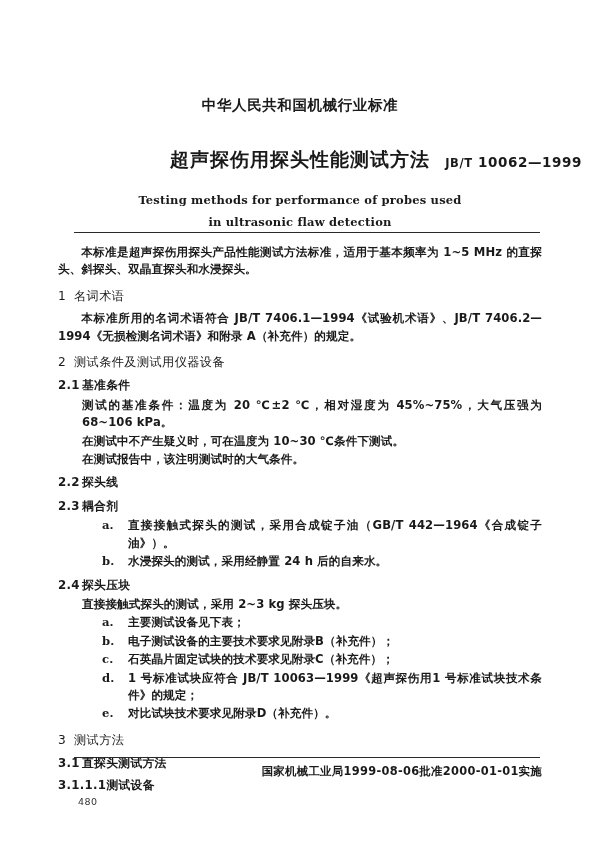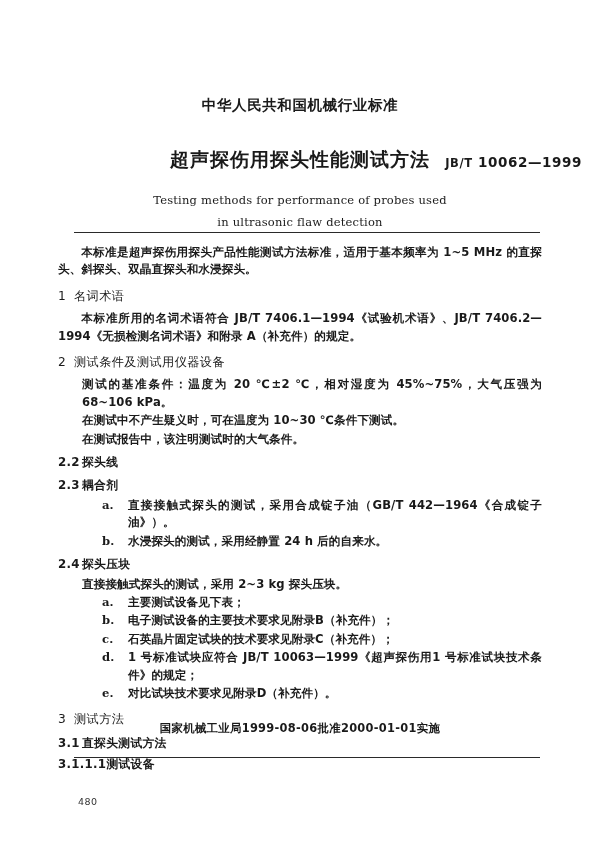--- a/index.html
+++ b/index.html
@@ -58,21 +58,21 @@
     white-space: nowrap;
     font-family: "DejaVu Sans", "Liberation Sans", sans-serif;
   }
   .std-number .prefix {
     font-size: 11.5px;
   }
   .en-title {
     margin-top: 14px;
     text-align: center;
     font-family: "DejaVu Serif", "Liberation Serif", serif;
-    font-weight: normal;
+    font-weight: bold;
     font-size: 11.5px;
     line-height: 22px;
     letter-spacing: 0.2px;
   }
 
   
   .rule {
     position: absolute;
     left: 74px;
     width: 466px;
@@ -150,24 +150,24 @@
   }
   .item .txt {
     display: block;
     padding-left: 26px;
   }
 
   
   .footer {
     position: absolute;
     left: 58px;
-    top: 721px;
+    top: 764px;
     width: 484px;
     display: flex;
-    justify-content: center;
+    justify-content: flex-end;
     align-items: baseline;
     font-size: 11.4px;
     font-weight: bold;
     letter-spacing: 0.3px;
   }
   .page-num {
     position: absolute;
     left: 78px;
     top: 796px;
     font-size: 9.5px;
@@ -205,20 +205,23 @@
 
     <div class="h1">
       <span class="num">1</span><span>名词术语</span>
     </div>
     <p class="para">本标准所用的名词术语符合 JB/T 7406.1—1994《试验机术语》、JB/T 7406.2—1994《无损检测名词术语》和附录 A（补充件）的规定。</p>
 
     <div class="h1">
       <span class="num">2</span><span>测试条件及测试用仪器设备</span>
     </div>
 
+    <div class="h2">
+      <span class="num">2.1</span><span>基准条件</span>
+    </div>
     <p class="sub">测试的基准条件：温度为 20 ℃±2 ℃，相对湿度为 45%~75%，大气压强为 68~106 kPa。</p>
     <p class="sub">在测试中不产生疑义时，可在温度为 10~30 ℃条件下测试。</p>
     <p class="sub">在测试报告中，该注明测试时的大气条件。</p>
 
     <div class="h2">
       <span class="num">2.2</span><span>探头线</span>
     </div>
 
     <div class="h2">
       <span class="num">2.3</span><span>耦合剂</span>

